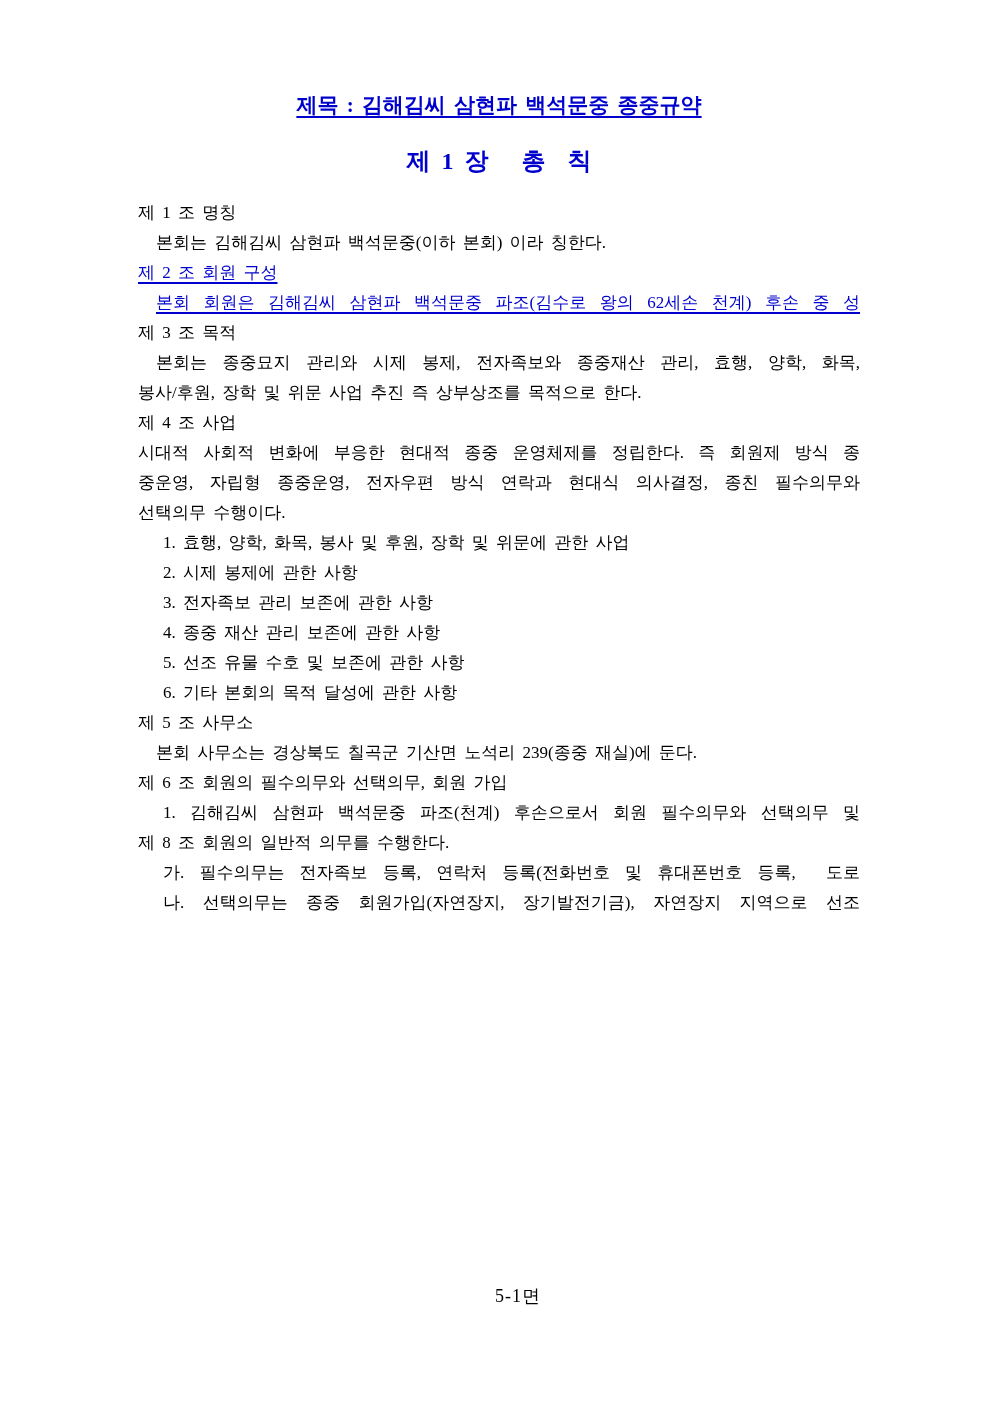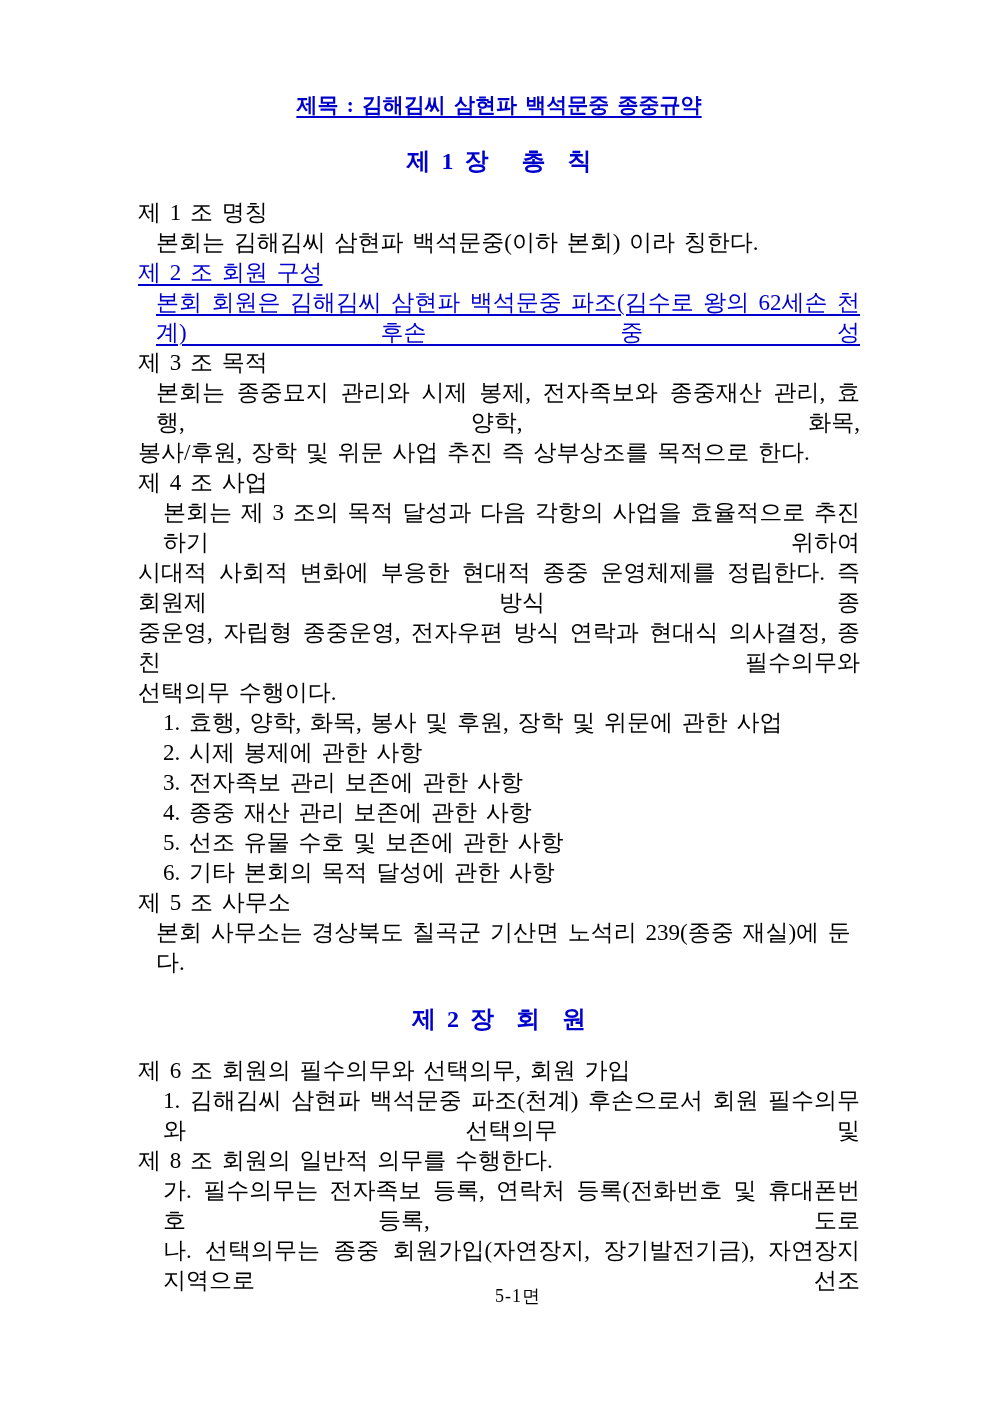--- a/index.html
+++ b/index.html
@@ -30,21 +30,21 @@
     font-size: 21px;
     line-height: 30px;
     text-decoration: underline;
     text-decoration-color: #0000CC;
     text-decoration-thickness: 1.5px;
     text-underline-offset: 4px;
     white-space: pre-wrap;
     word-spacing: 3px;
   }
   .line {
-    font-size: 23px;
+    font-size: 17px;
     line-height: 30px;
     min-height: 30px;
     word-spacing: 3px;
     white-space: pre-wrap;
   }
   .line.chapter {
     text-align: center;
     color: #0000CC;
     font-weight: bold;
     font-size: 24px;
@@ -85,33 +85,31 @@
     <div>
         <div class="line chapter">제 1 장   총  칙</div>
         <div class="line body">제 1 조 명칭</div>
         <div class="line body indent1">본회는 김해김씨 삼현파 백석문중(이하 본회) 이라 칭한다.</div>
         <div class="line blue">제 2 조 회원 구성</div>
         <div class="line blue indent1 justify">본회 회원은 김해김씨 삼현파 백석문중 파조(김수로 왕의 62세손 천계) 후손 중 성</div>
         <div class="line body">제 3 조 목적</div>
         <div class="line body indent1 justify">본회는 종중묘지 관리와 시제 봉제, 전자족보와 종중재산 관리, 효행, 양학, 화목,</div>
         <div class="line body">봉사/후원, 장학 및 위문 사업 추진 즉 상부상조를 목적으로 한다.</div>
         <div class="line body">제 4 조 사업</div>
-        <div class="line body indent2 justify">본회는 제 3 조의 목적 달성과 다음 각항의 사업을 효율적으로 추진하기 위하여</div>
         <div class="line body justify">시대적 사회적 변화에 부응한 현대적 종중 운영체제를 정립한다. 즉 회원제 방식 종</div>
         <div class="line body justify">중운영, 자립형 종중운영, 전자우편 방식 연락과 현대식 의사결정, 종친 필수의무와</div>
         <div class="line body">선택의무 수행이다.</div>
         <div class="line body indent2">1. 효행, 양학, 화목, 봉사 및 후원, 장학 및 위문에 관한 사업</div>
         <div class="line body indent2">2. 시제 봉제에 관한 사항</div>
         <div class="line body indent2">3. 전자족보 관리 보존에 관한 사항</div>
         <div class="line body indent2">4. 종중 재산 관리 보존에 관한 사항</div>
         <div class="line body indent2">5. 선조 유물 수호 및 보존에 관한 사항</div>
         <div class="line body indent2">6. 기타 본회의 목적 달성에 관한 사항</div>
         <div class="line body">제 5 조 사무소</div>
         <div class="line body indent1">본회 사무소는 경상북도 칠곡군 기산면 노석리 239(종중 재실)에 둔다.</div>
-        <div class="line chapter">제 2 장  회  원</div>
         <div class="line body">제 6 조 회원의 필수의무와 선택의무, 회원 가입</div>
         <div class="line body indent2 justify">1. 김해김씨 삼현파 백석문중 파조(천계) 후손으로서 회원 필수의무와 선택의무 및</div>
         <div class="line body">제 8 조 회원의 일반적 의무를 수행한다.</div>
         <div class="line body indent2 justify">가. 필수의무는 전자족보 등록, 연락처 등록(전화번호 및 휴대폰번호 등록,  도로</div>
         <div class="line body indent2 justify">나. 선택의무는 종중 회원가입(자연장지, 장기발전기금), 자연장지 지역으로 선조</div>
       </div>
   </div>
   <div class="footer">5-1면</div>
 </div>
 

